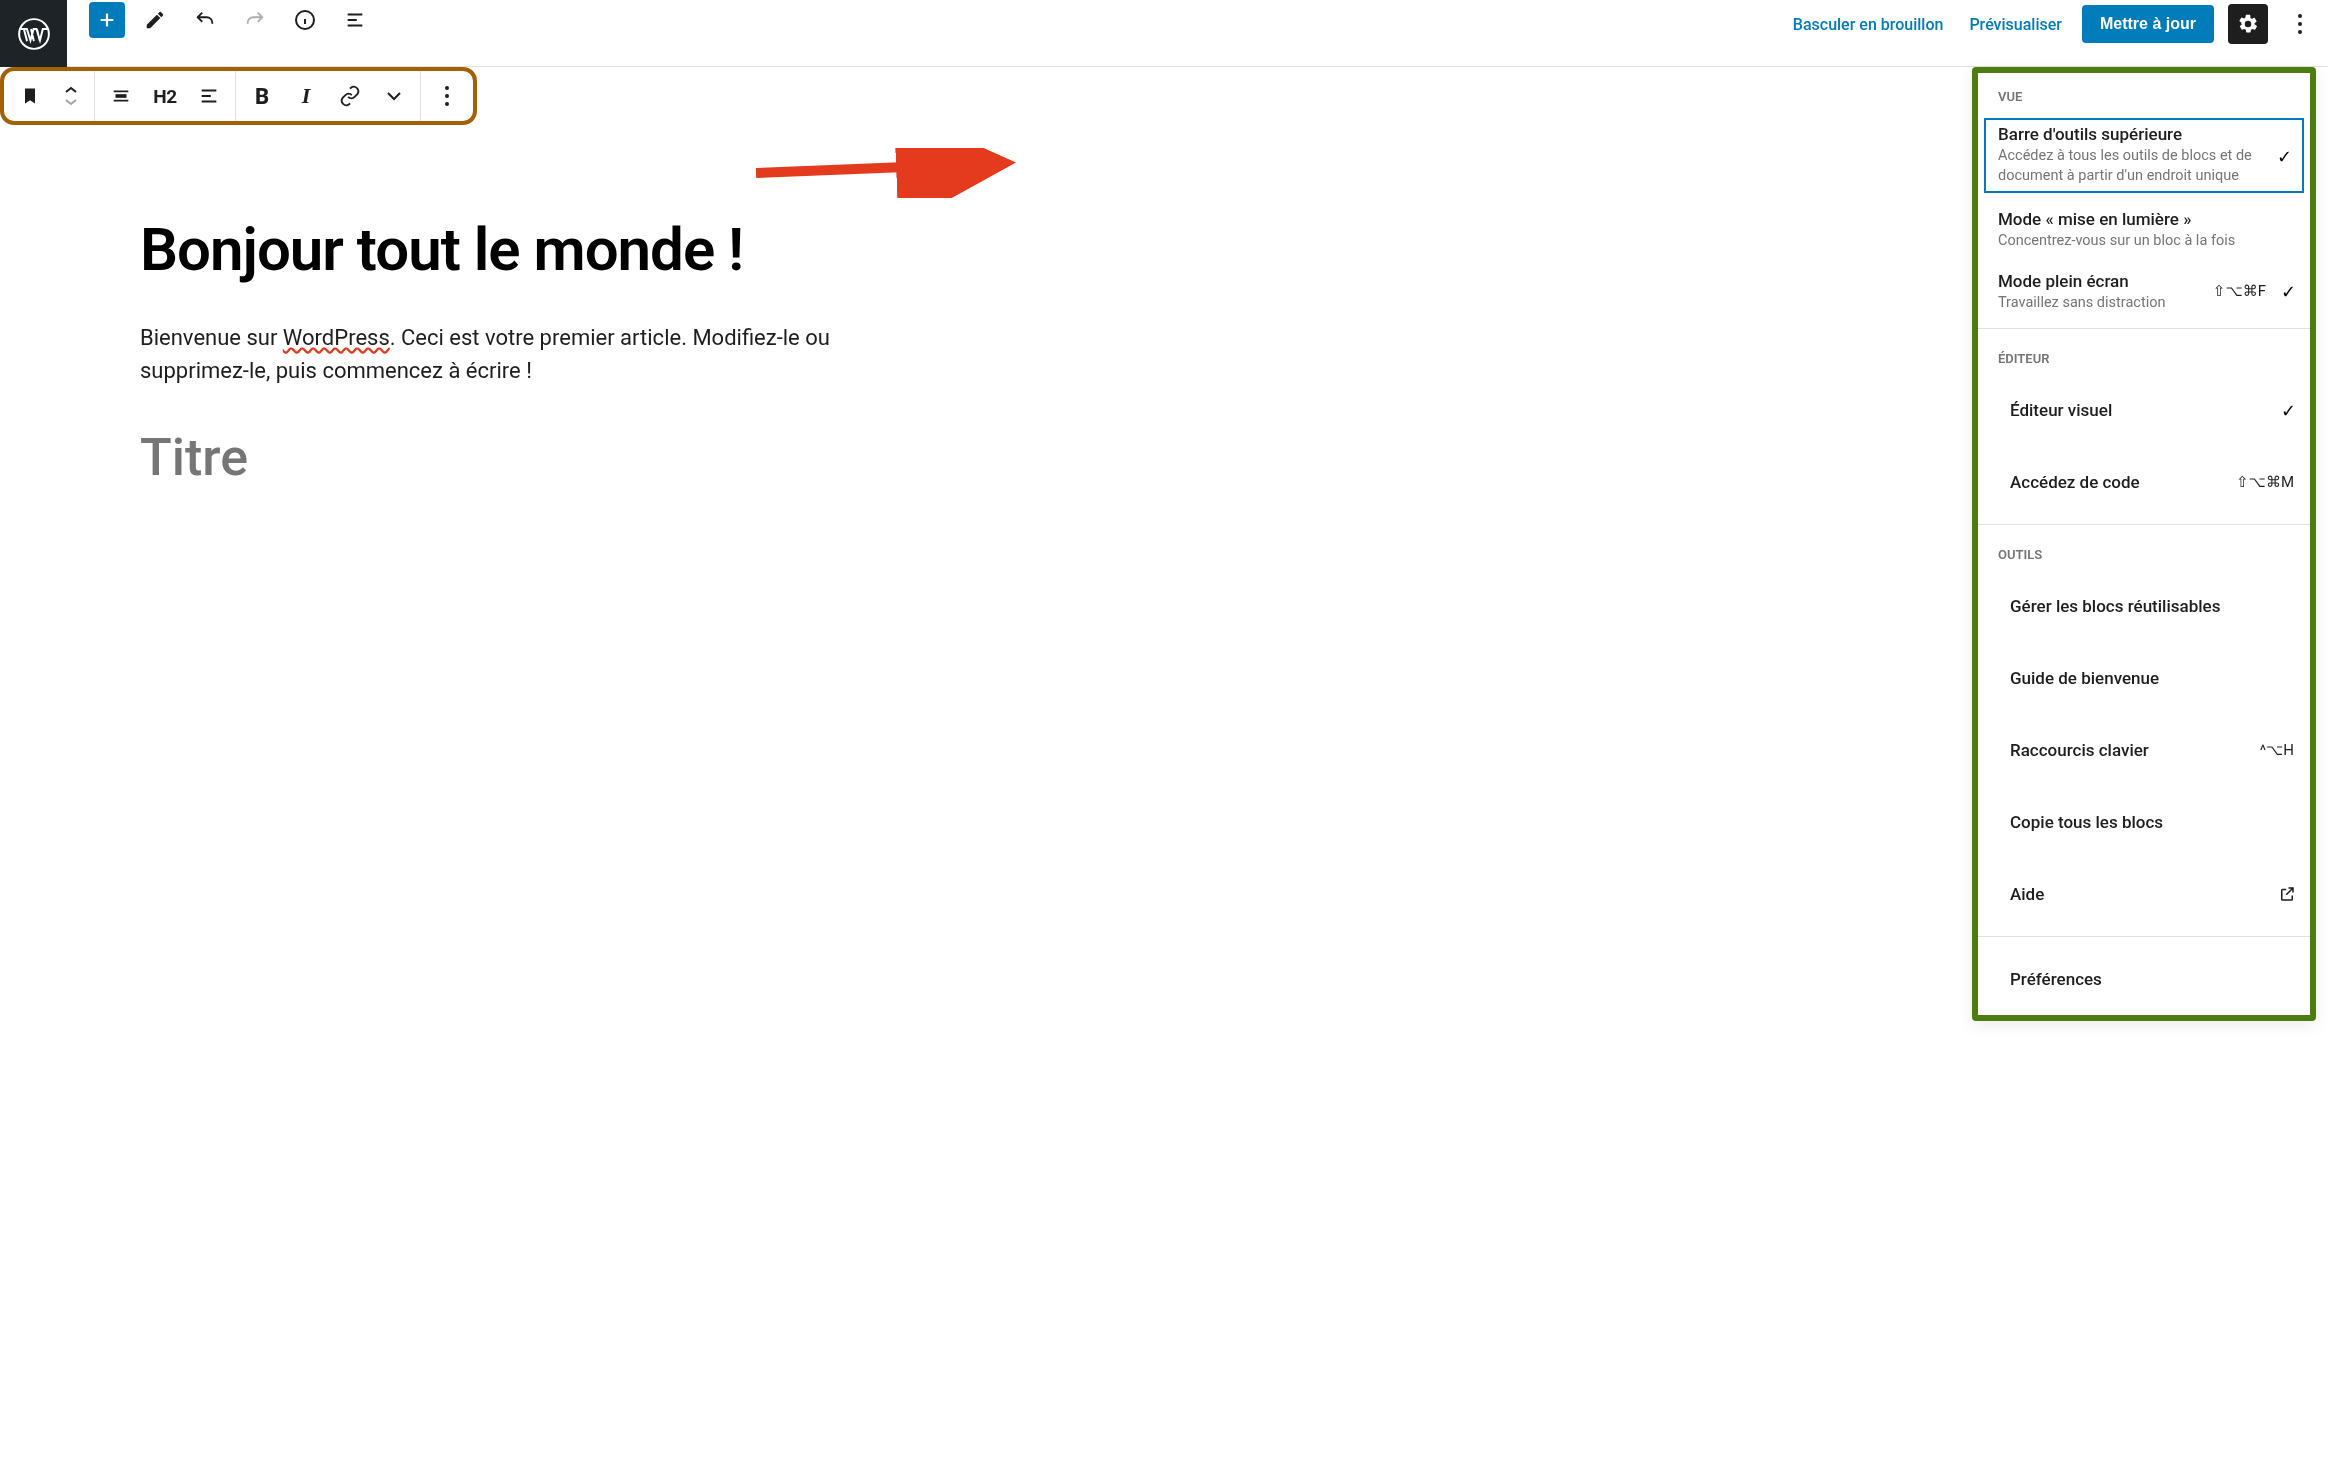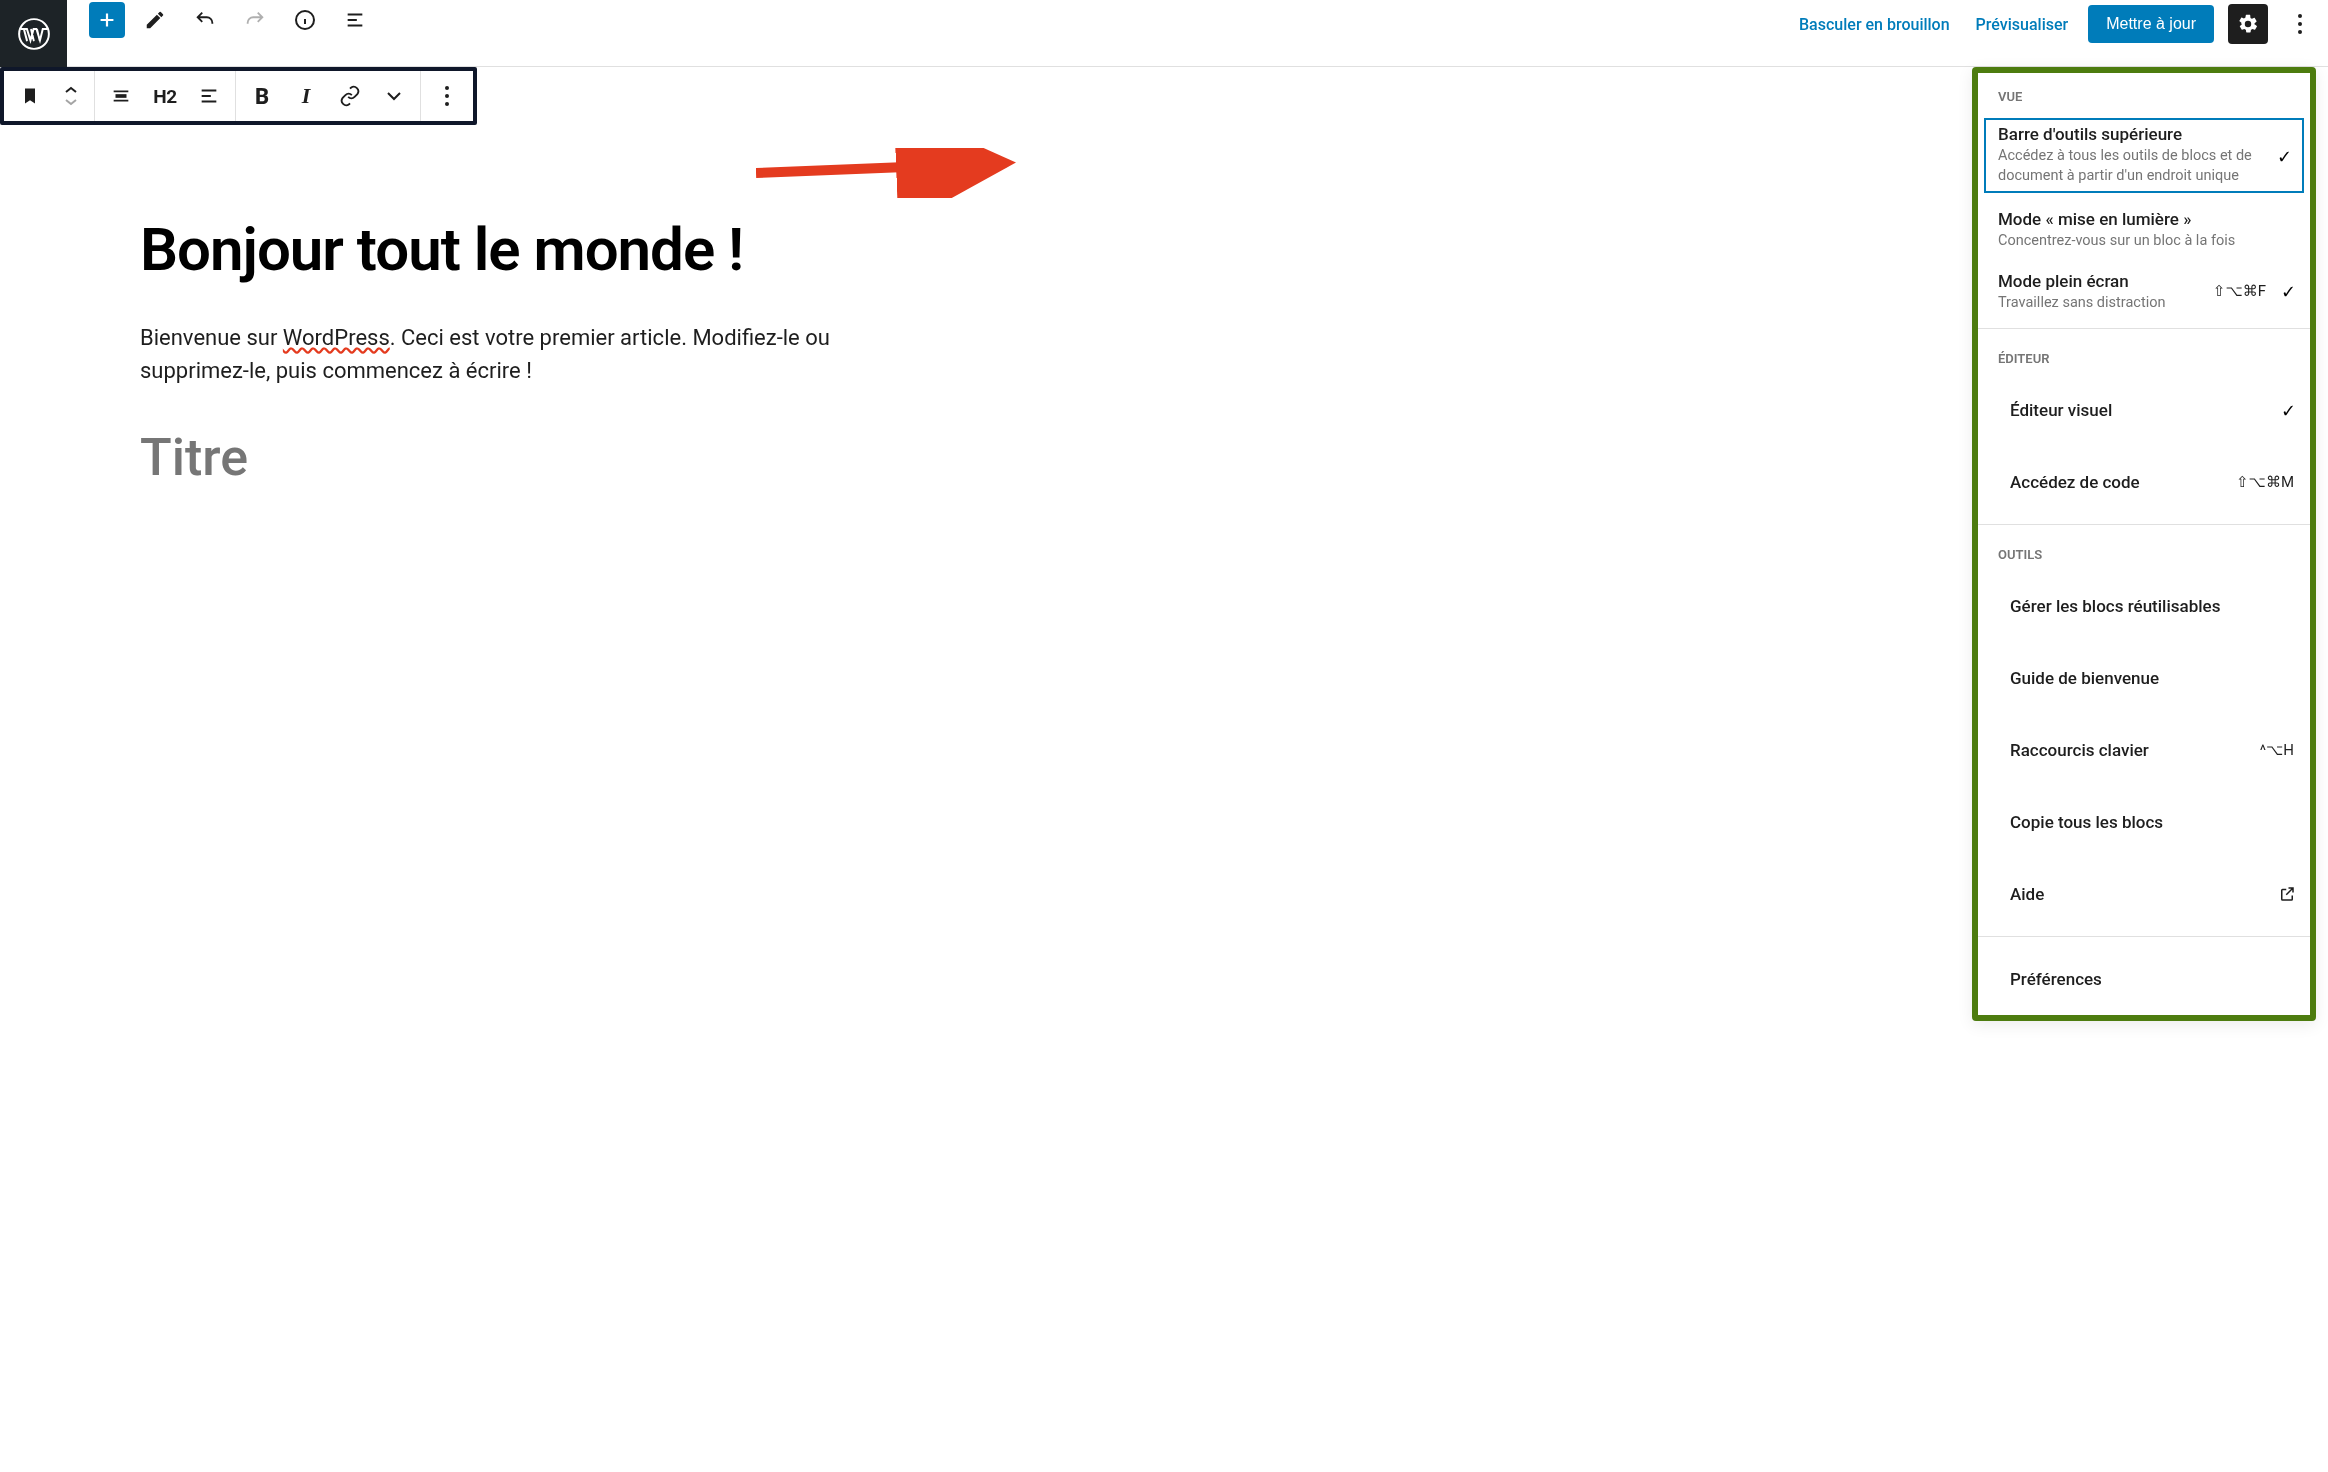--- a/index.html
+++ b/index.html
@@ -40,41 +40,41 @@
 }
 .header-right {
   margin-left: auto;
   display: flex; align-items: center; gap: 14px;
   padding-right: 10px;
 }
 .link-blue { color: #007cba; font-size: 16px; font-weight: 500; cursor: pointer; padding: 8px 6px; }
 .btn-primary {
   background: #007cba; color: #fff;
   padding: 10px 18px;
-  font-size: 16px; font-weight: 400;
+  font-size: 16px; font-weight: 700;
   border: none; border-radius: 4px; cursor: pointer;
 }
 .btn-settings {
   background: #1e1e1e; color: #fff;
   width: 40px; height: 40px;
   display: flex; align-items: center; justify-content: center;
   border-radius: 4px; cursor: pointer;
 }
 .btn-more-v { width: 36px; height: 48px; display: flex; align-items: center; justify-content: center; cursor: pointer; }
 
 
 .block-toolbar {
   position: absolute;
   top: 67px;
   left: 0;
   display: flex;
   align-items: center;
   height: 58px;
-  border: 4px solid #0f172a;
-  border-radius: 2px;
+  border: 4px solid #a16207;
+  border-radius: 14px;
   background: #fff;
 }
 .bt-group {
   display: flex;
   align-items: center;
   height: 100%;
   border-right: 1px solid #e0e0e0;
   padding: 0 4px;
 }
 .bt-group:last-child { border-right: none; }

